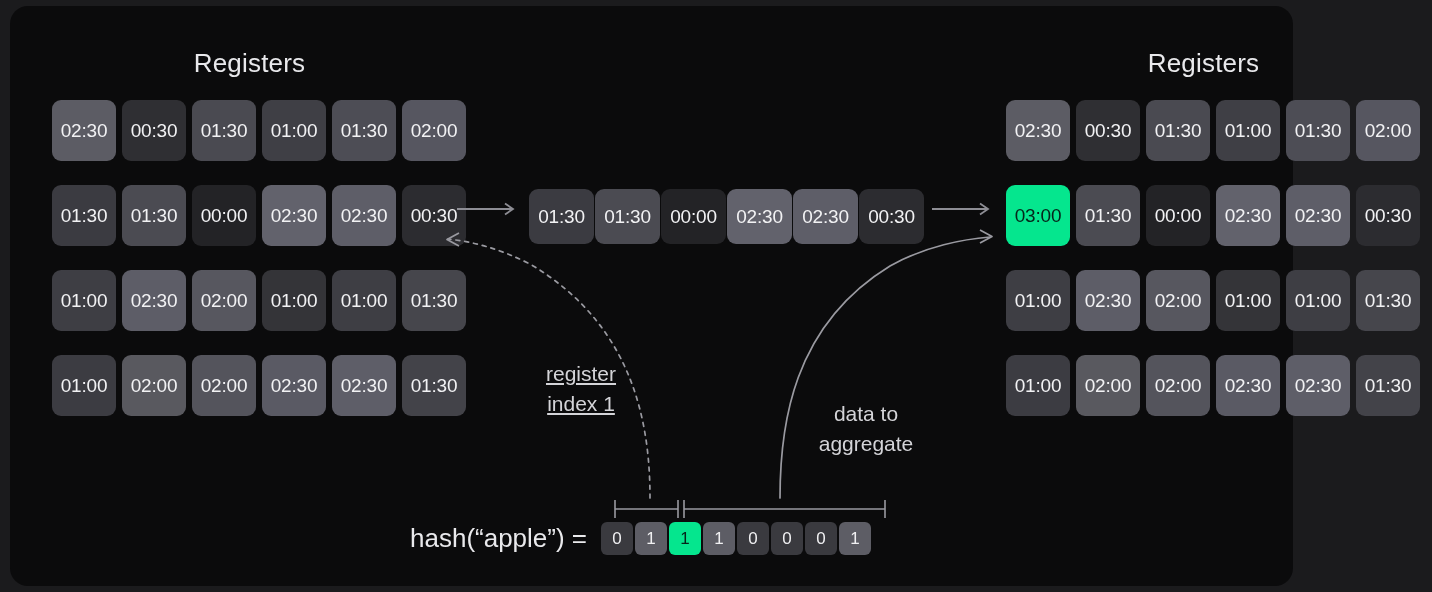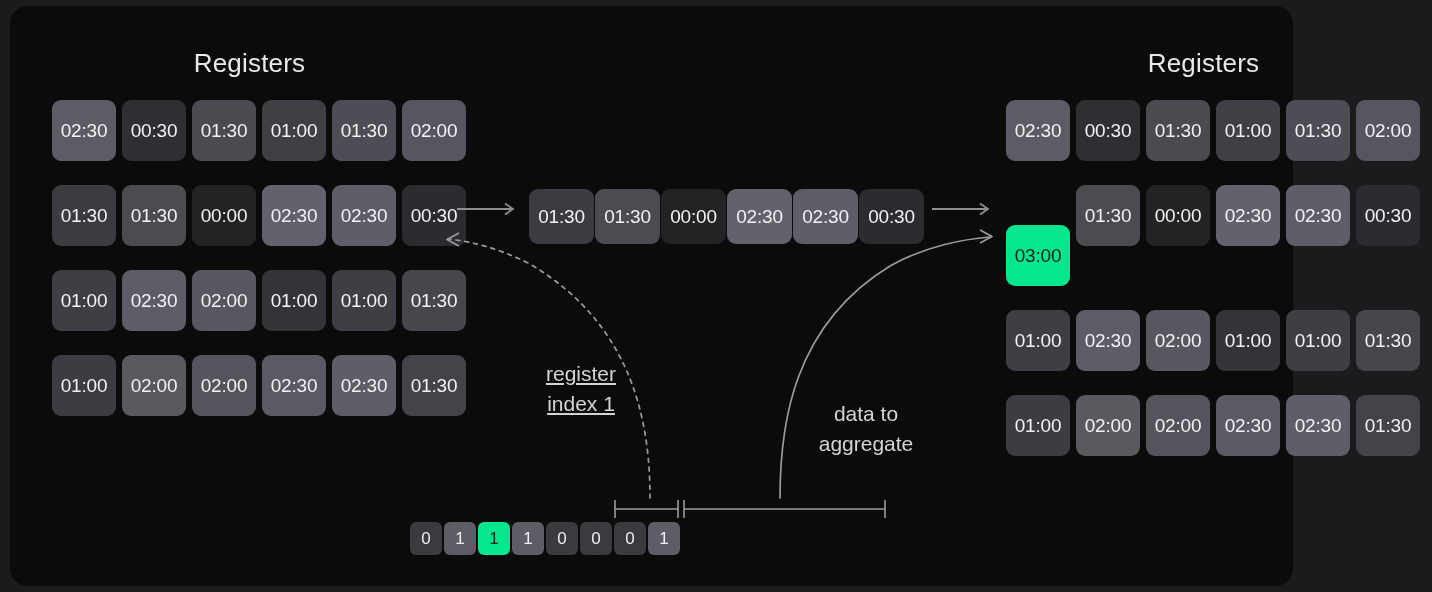--- a/index.html
+++ b/index.html
@@ -212,21 +212,21 @@
     <div class="grid" id="grid-right">
         <div class="grid-row">
           <div class="cell" style="background: rgb(92, 92, 100);">02:30</div>
           <div class="cell" style="background: rgb(47, 47, 51);">00:30</div>
           <div class="cell" style="background: rgb(74, 74, 81);">01:30</div>
           <div class="cell" style="background: rgb(63, 63, 69);">01:00</div>
           <div class="cell" style="background: rgb(77, 77, 85);">01:30</div>
           <div class="cell" style="background: rgb(86, 86, 96);">02:00</div>
         </div>
         <div class="grid-row">
-          <div class="cell hl" style="background: rgb(5, 230, 142); margin-top: 40px;">03:00</div>
+          <div class="cell hl" style="background: rgb(5, 230, 142);">03:00</div>
           <div class="cell" style="background: rgb(75, 75, 82);">01:30</div>
           <div class="cell" style="background: rgb(35, 35, 38);">00:00</div>
           <div class="cell" style="background: rgb(98, 98, 108);">02:30</div>
           <div class="cell" style="background: rgb(94, 94, 104);">02:30</div>
           <div class="cell" style="background: rgb(44, 44, 48);">00:30</div>
         </div>
         <div class="grid-row">
           <div class="cell" style="background: rgb(62, 62, 68);">01:00</div>
           <div class="cell" style="background: rgb(93, 93, 103);">02:30</div>
           <div class="cell" style="background: rgb(87, 87, 95);">02:00</div>
@@ -286,20 +286,21 @@
       </g>
 
       <g>
         <line x1="74" y1="6" x2="74" y2="24" stroke="#9a9aa1" stroke-width="1.6"></line>
         <line x1="74" y1="15" x2="275" y2="15" stroke="#9a9aa1" stroke-width="1.6"></line>
         <line x1="275" y1="6" x2="275" y2="24" stroke="#9a9aa1" stroke-width="1.6"></line>
       </g>
     </svg>
 
     <div id="hash-row">
+      <div id="hash-expr">hash(“apple”) =</div>
       <div id="bits">
           <div class="bit b0">0</div>
           <div class="bit b1">1</div>
           <div class="bit b1 hl">1</div>
           <div class="bit b1">1</div>
           <div class="bit b0">0</div>
           <div class="bit b0">0</div>
           <div class="bit b0">0</div>
           <div class="bit b1">1</div>
         </div>

